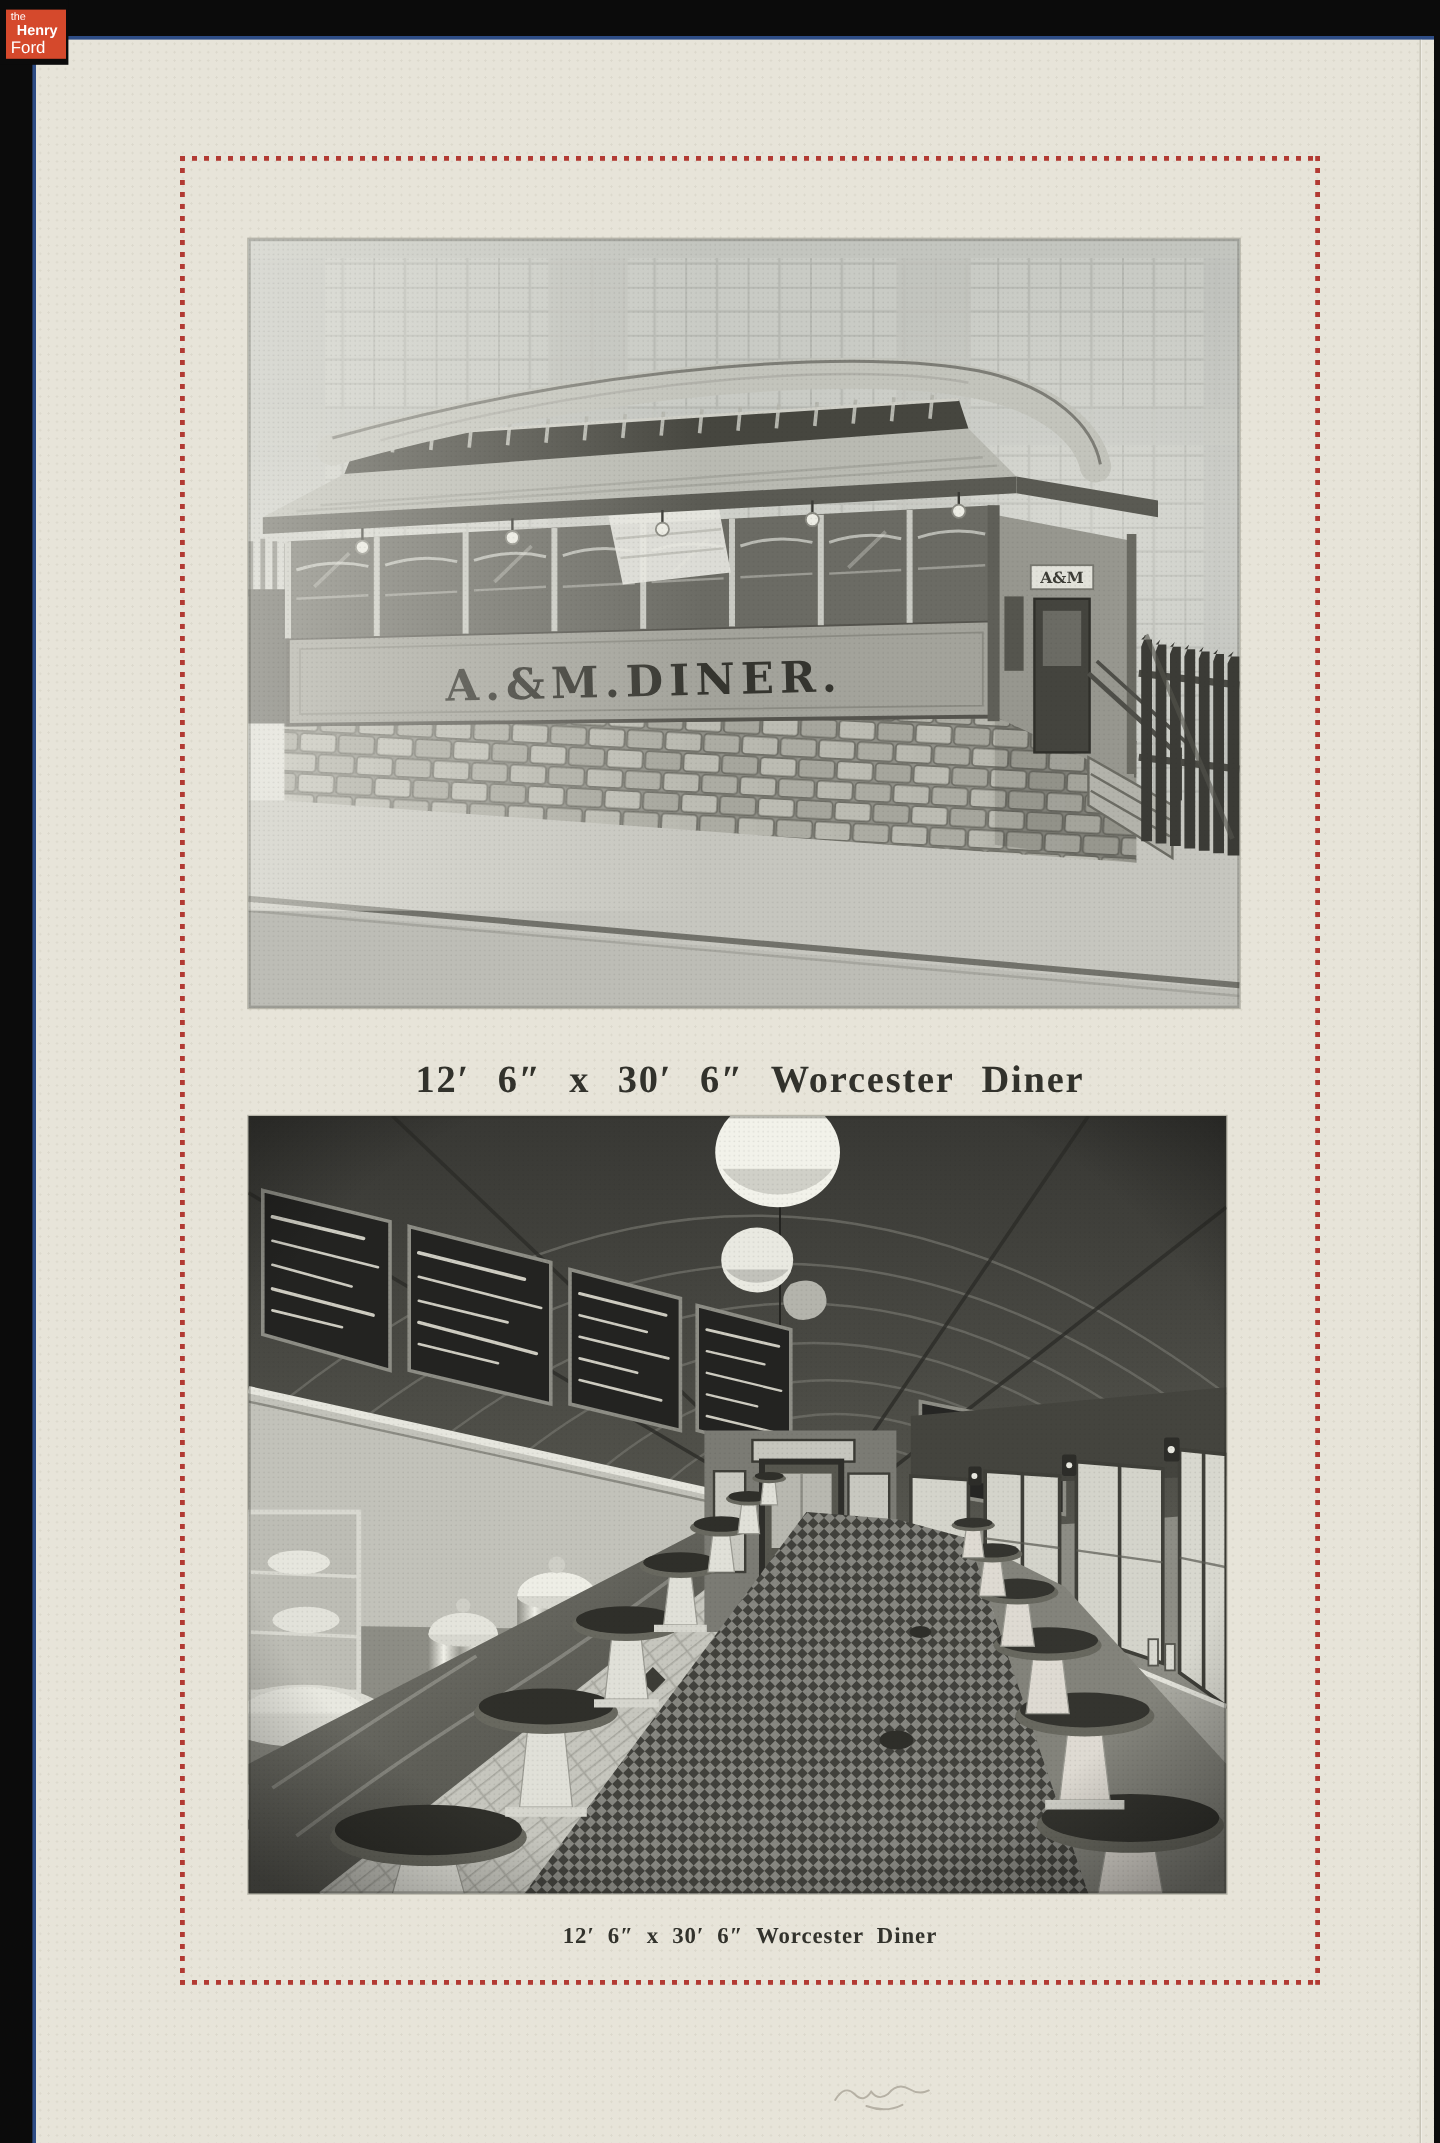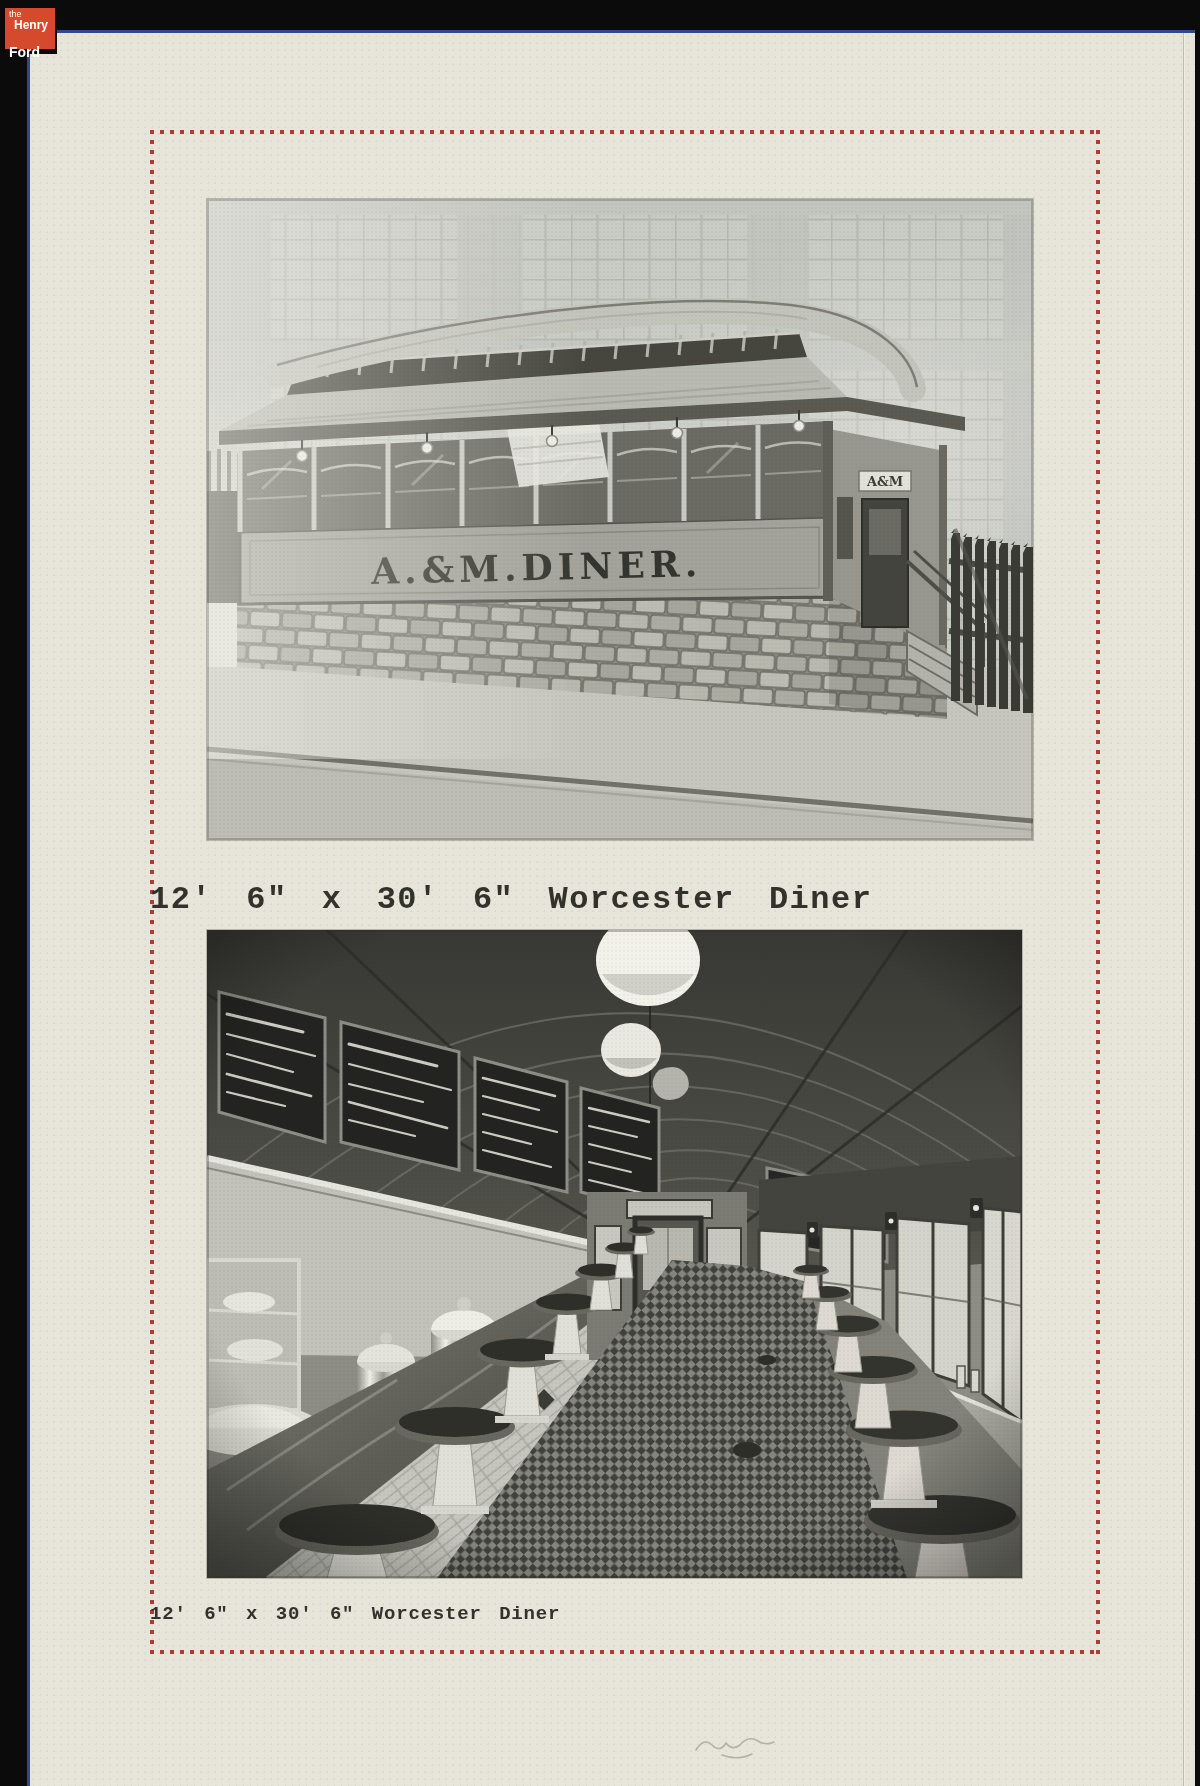--- a/index.html
+++ b/index.html
@@ -43,35 +43,35 @@
     background-repeat:no-repeat;
   }
   .photo{
     position:absolute;margin:0;padding:0;
     background:#b9b9b1;
     box-shadow:0 0 0 1px rgba(60,60,48,.28);
   }
   .photo-exterior{left:177px;top:166px;width:826px;height:641px;}
   .photo-interior{left:177px;top:897px;width:815px;height:648px;}
   .caption{
-    position:absolute;left:120px;width:950px;text-align:left;
+    position:absolute;left:120px;width:950px;text-align:center;
     color:var(--ink,#32322c);font-weight:700;
-    font-family:Liberation Mono, monospace;
+    font-family:Liberation Serif, serif;
   }
   .caption-main{top:827px;font-size:32px;letter-spacing:1.5px;word-spacing:.42em;}
   .caption-sub{top:1570px;font-size:19px;letter-spacing:.8px;word-spacing:.28em;}
   .corner-notch{position:absolute;left:0;top:0;width:57px;height:54px;background:var(--surround,#0b0b0b);}
   .hf-logo{
     position:absolute;left:5px;top:8px;width:50px;height:41px;
     background:var(--logo-bg,#d5492c);color:#fff;
     font-family:"Liberation Sans","DejaVu Sans",sans-serif;
   }
   .hf-logo .l-the{position:absolute;left:4px;top:1px;font-size:9px;font-weight:400;}
   .hf-logo .l-henry{position:absolute;left:9px;top:10px;font-size:12px;font-weight:700;}
-  .hf-logo .l-ford{position:absolute;left:4px;top:36px;font-size:14px;font-weight:700;}
+  .hf-logo .l-ford{position:absolute;left:4px;top:23px;font-size:14px;font-weight:400;}
   .pencil{position:absolute;left:660px;top:1698px;}
 </style>
 </head>
 <body>
 
 <div class="stage">
 
   <div class="paper">
     <div class="crease"></div>
     <div class="dotted-border"></div>

